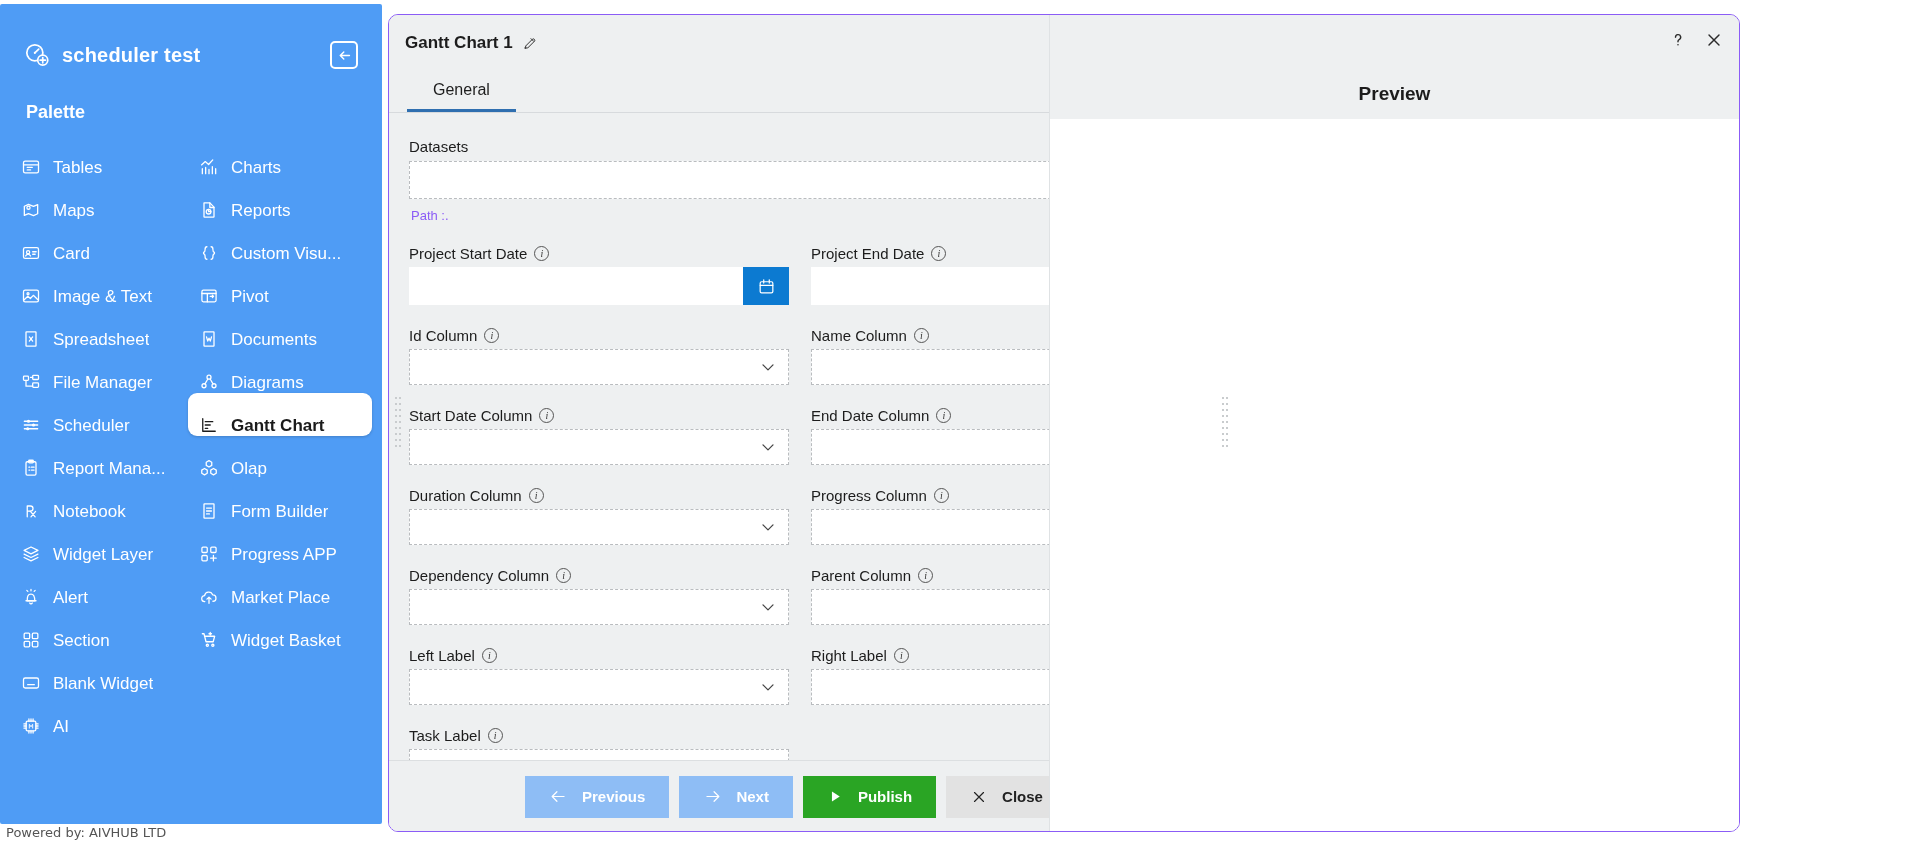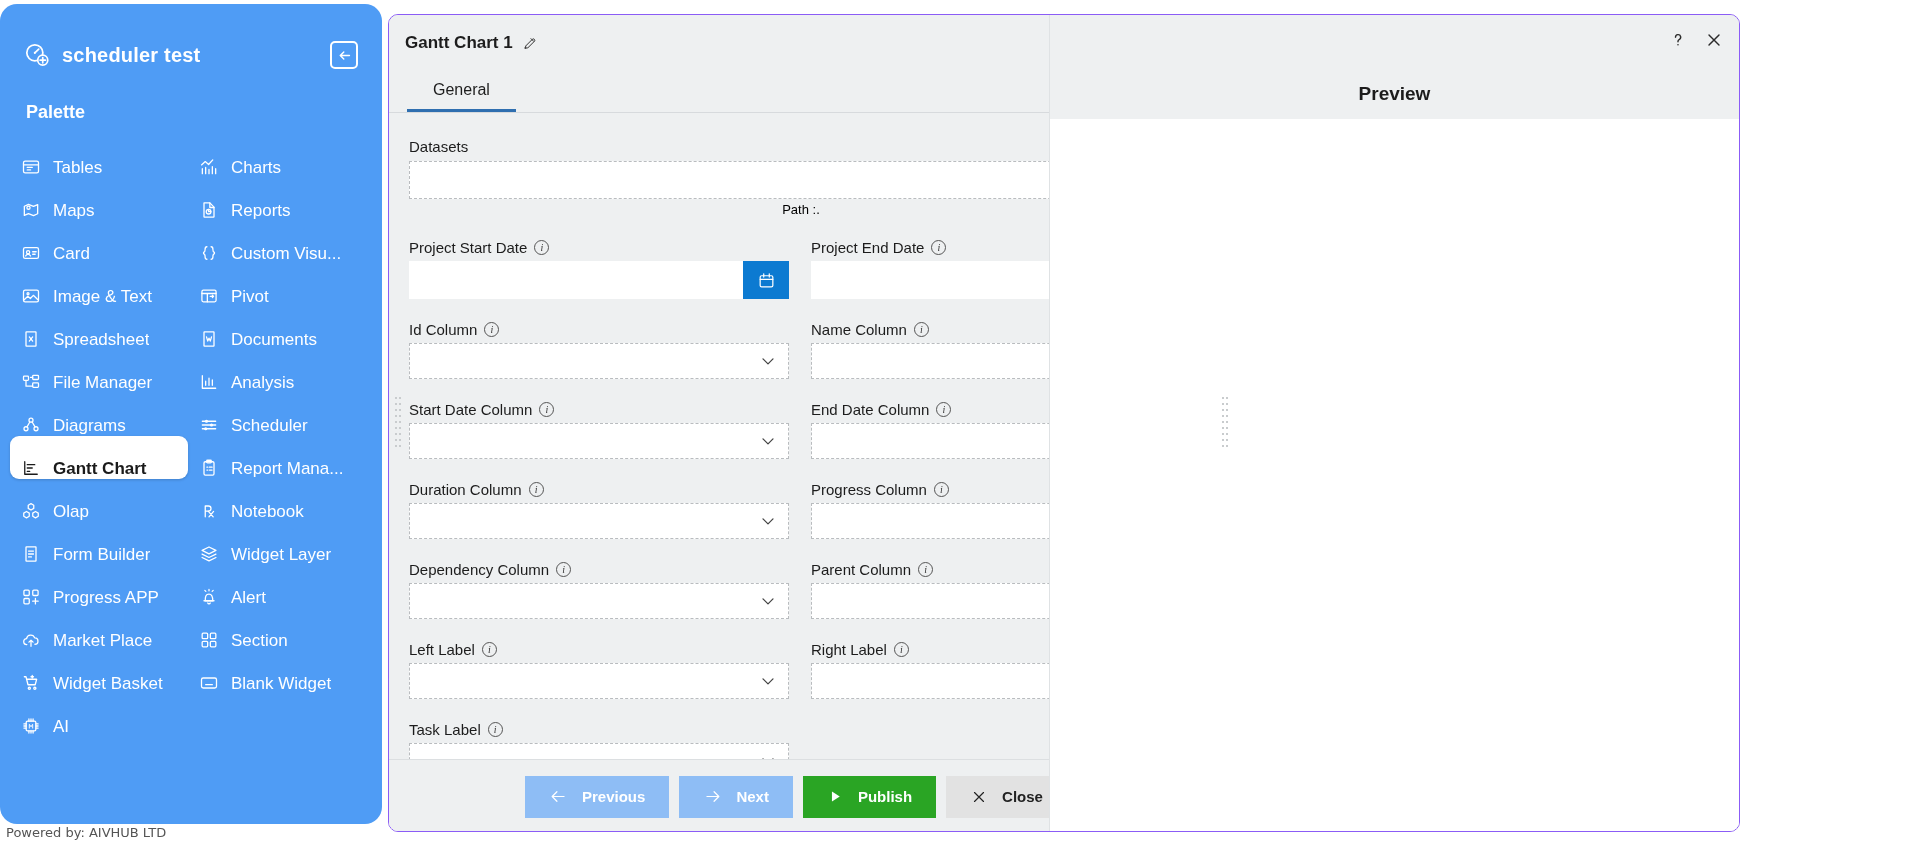--- a/index.html
+++ b/index.html
@@ -16,21 +16,21 @@
     width: 1920px; height: 846px;
     background: #ffffff;
   }
 
   
   .sidebar {
     position: absolute;
     left: 0; top: 4px;
     width: 382px; height: 820px;
     background: #4f9cf5;
-    border-radius: 17px;
+    border-radius: 2px;
     overflow: hidden;
   }
   .sb-header {
     display: flex; align-items: center;
     padding: 30px 24px 0 24px;
     height: 72px;
   }
   .sb-logo {
     width: 26px; height: 26px;
     flex: 0 0 26px;
@@ -191,23 +191,22 @@
     display: flex; align-items: center;
     padding: 0 8px;
     font-size: 14px;
     color: #222;
     cursor: text;
   }
   .inp.sel { justify-content: space-between; cursor: pointer; }
   .chev { color: #444; display: flex; padding-right: 2px; }
   .path-note {
     font-size: 13px;
-    color: #000000;
-    padding: 3px 0 0 2px;
-    text-align: center;
+    color: #8b5cf6;
+    padding: 9px 0 0 2px;
   }
 
   .two-col {
     display: grid;
     grid-template-columns: 1fr 1fr;
     column-gap: 22px;
     margin-top: 22px;
   }
   .date-wrap { display: flex; }
   .date-wrap .inp { flex: 1 1 auto; border: 1px solid #ffffff; border-right: none; height: 38px; }
@@ -405,29 +404,20 @@
         <div class="pal-item">
           <span class="ic">
             <svg viewBox="0 0 24 24" width="20" height="20" fill="none" stroke="currentColor" stroke-width="1.55" stroke-linecap="round" stroke-linejoin="round">
               <rect x="3" y="5" width="6" height="5" rx="1"></rect>
               <rect x="14" y="4" width="7" height="5" rx="1"></rect>
               <rect x="14" y="13" width="7" height="5.5" rx="1"></rect>
               <path d="M6 10v7h8M11.5 6.5h2.5"></path>
             </svg>
           </span>
           <span class="lb">File Manager</span>
-        </div>
-        <div class="pal-item">
-          <span class="ic">
-            <svg viewBox="0 0 24 24" width="20" height="20" fill="none" stroke="currentColor" stroke-width="1.55" stroke-linecap="round" stroke-linejoin="round">
-              <path d="M4 4.5v15h16"></path>
-              <path d="M8 16V11M12 16V7.5M16 16v-6.5"></path>
-            </svg>
-          </span>
-          <span class="lb">Analysis</span>
         </div>
         <div class="pal-item">
           <span class="ic">
             <svg viewBox="0 0 24 24" width="20" height="20" fill="none" stroke="currentColor" stroke-width="1.55" stroke-linecap="round" stroke-linejoin="round">
               <circle cx="6" cy="16.5" r="2.4"></circle>
               <circle cx="18" cy="16.5" r="2.4"></circle>
               <circle cx="12" cy="6.2" r="2.4"></circle>
               <path d="M10.6 8.4L7.2 14.3M13.4 8.4l3.4 5.9"></path>
             </svg>
           </span>

